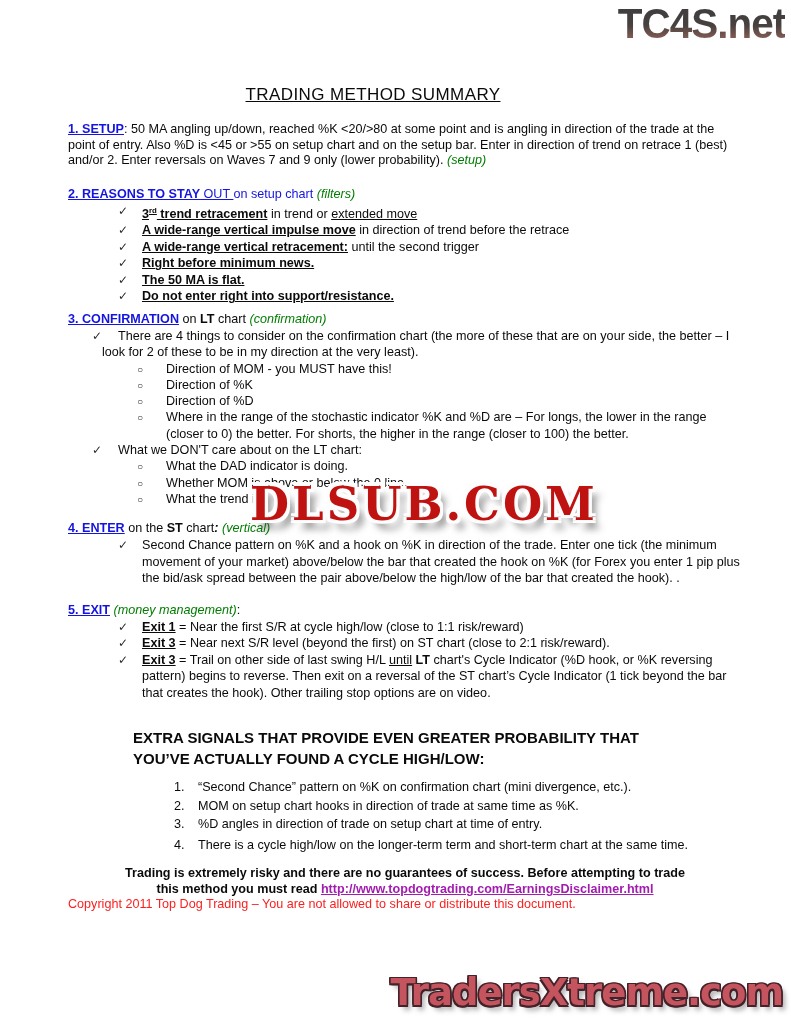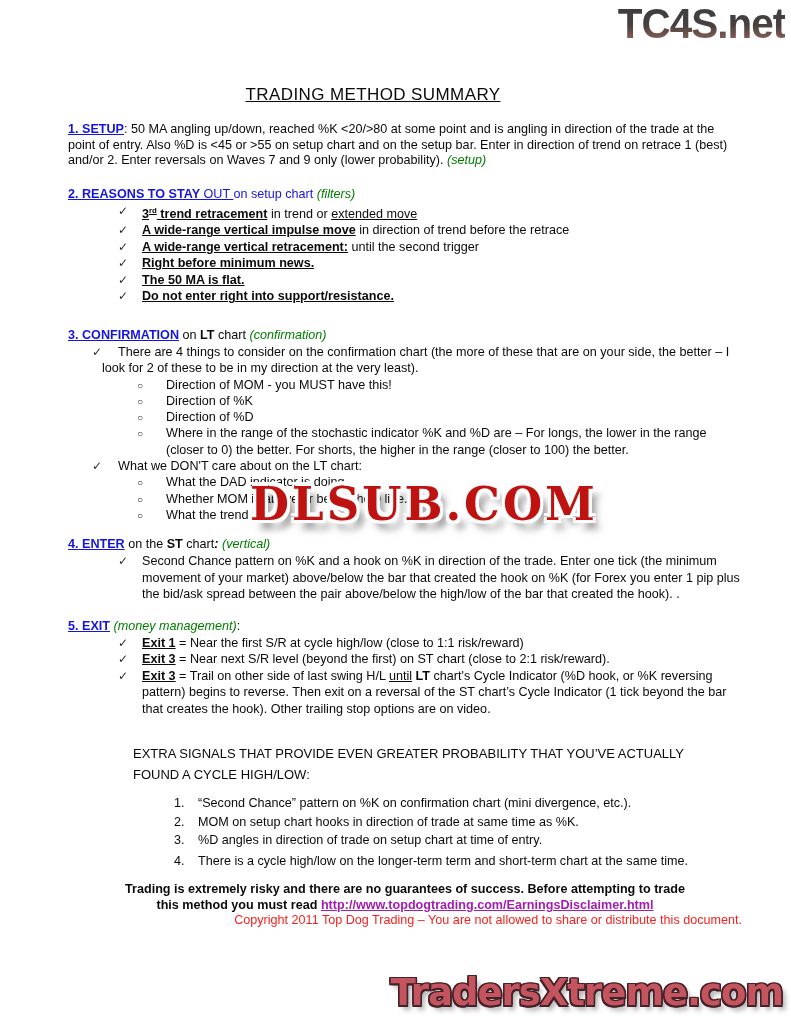--- a/index.html
+++ b/index.html
@@ -30,49 +30,49 @@
   .doc-title{
     margin:0 64px 0 0;padding-top:7px;text-align:center;
     font-size:17px;font-weight:normal;letter-spacing:0.4px;
     text-decoration:underline;line-height:21px;
   }
 
   .para{margin:0;}
   .s1{margin-top:17px;}
   .sec-head{margin:0;line-height:16px;}
   .h2{margin-top:17px;}
-  .h3{margin-top:22px;}
+  .h3{margin-top:6px;}
   .h4{margin-top:13px;}
   .h5{margin-top:15px;}
 
   .list{margin:1px 0 0 0;}
   .chk{position:relative;padding-left:74px;line-height:16.5px;}
   .chk .mk{position:absolute;left:50px;top:0;color:#2a2a2a;font-size:12px;}
 
   .chk3{position:relative;padding-left:34px;text-indent:16px;line-height:16.3px;}
   .chk3 .mk{position:absolute;left:24px;top:0;color:#2a2a2a;font-size:12px;text-indent:0;}
 
   .sub{position:relative;padding-left:98px;line-height:16.3px;}
   .sub .mk{position:absolute;left:69px;top:1px;color:#2a2a2a;font-size:10px;}
 
   .extra-head{
     margin:26px 0 0 65px;width:562px;
-    font-weight:normal;font-size:13px;line-height:21px;
+    font-weight:bold;font-size:15px;line-height:21px;
   }
   .num-list{margin:10px 0 0 0;}
   .num{position:relative;padding-left:130px;line-height:16px;margin-bottom:2.5px;}
   .num .nmk{position:absolute;left:106px;top:0;}
   .num-gap{margin-top:5px;}
 
   .warning{
     margin:13px auto 0 auto;width:584px;text-align:center;
     font-weight:bold;line-height:15.6px;
   }
   .copyright{
-    margin:0;text-align:right;color:#fb2020;line-height:15.6px;
+    margin:0;text-align:left;color:#fb2020;line-height:15.6px;
   }
 
   
   .watermark{
     position:absolute;left:250px;top:479px;
     font-family:"DejaVu Serif","Liberation Serif",serif;
     font-weight:bold;font-size:45px;line-height:50px;letter-spacing:3px;
     color:#bf1312;transform:scaleY(1.04);
     text-shadow:
       -3px -3px 0 #fdfdfd, 3px -3px 0 #fdfdfd, -3px 3px 0 #fdfdfd, 3px 3px 0 #fdfdfd,

